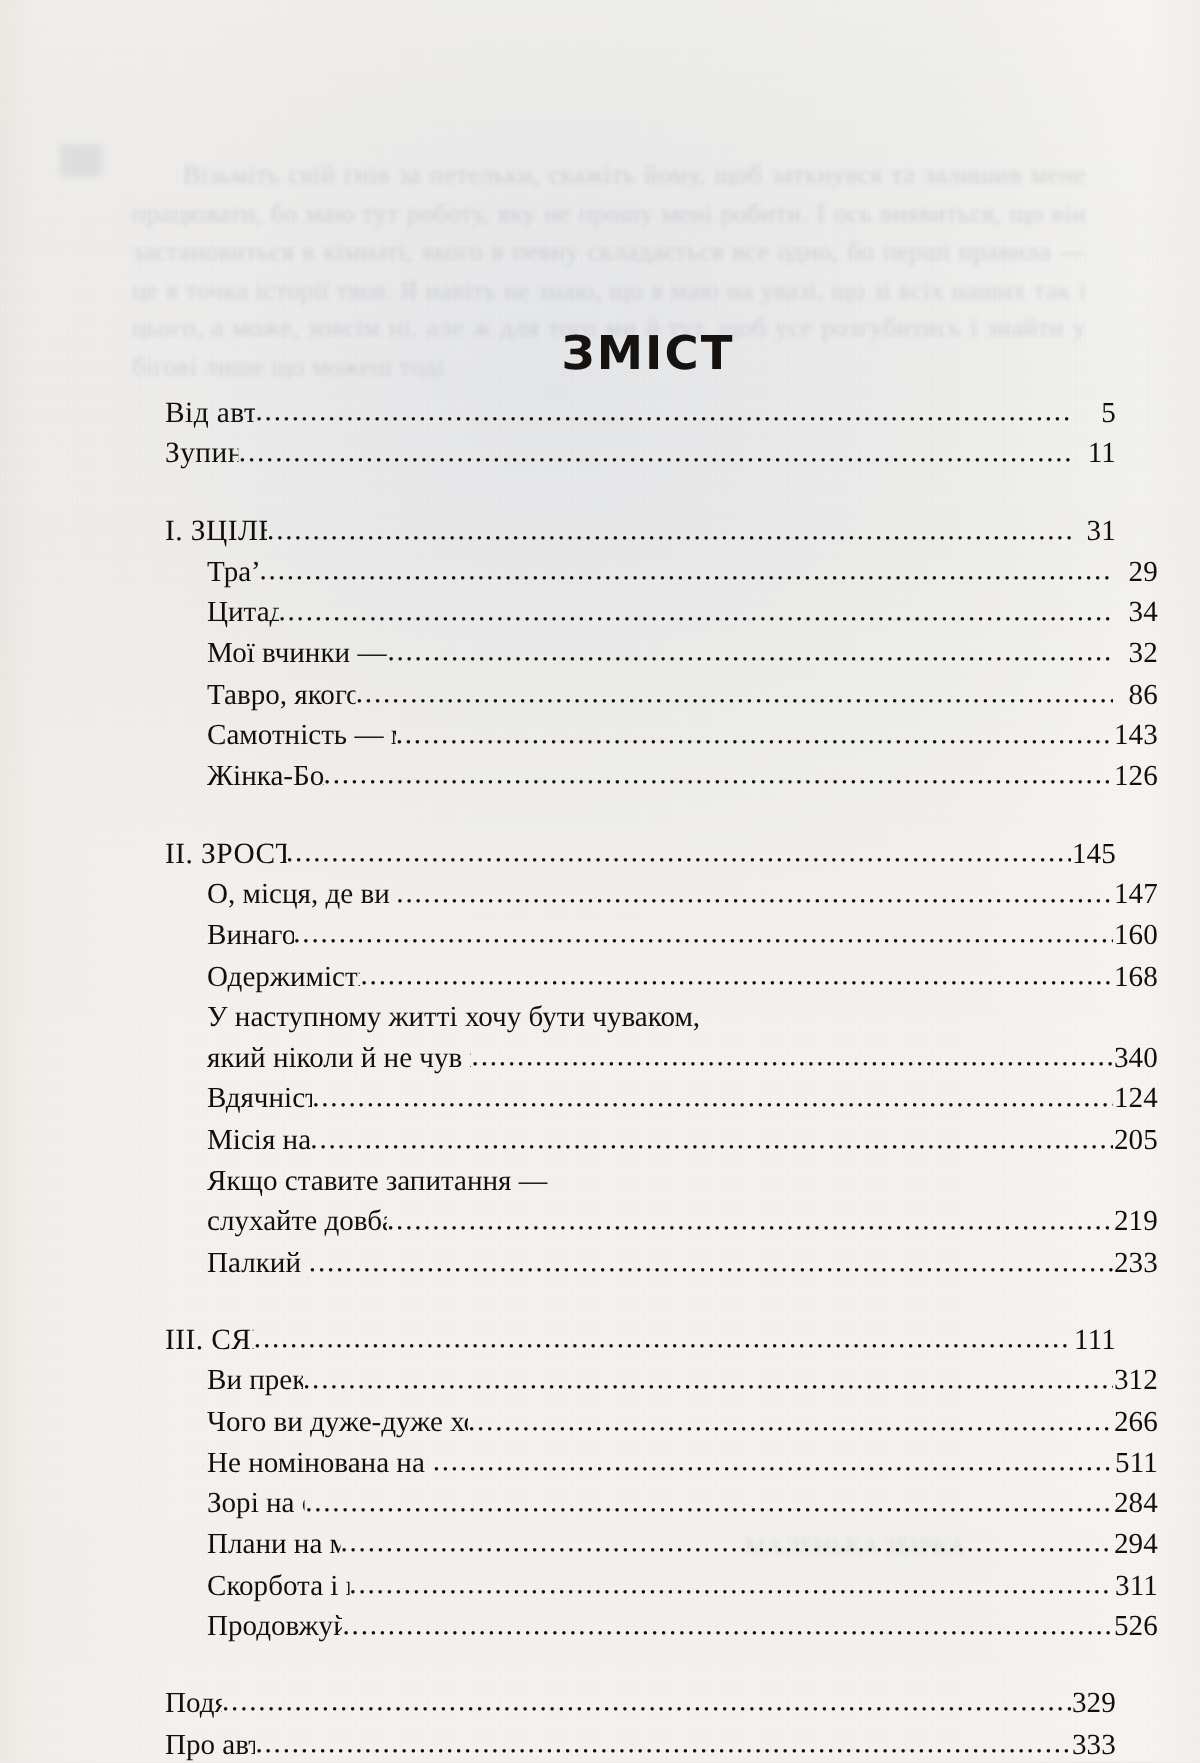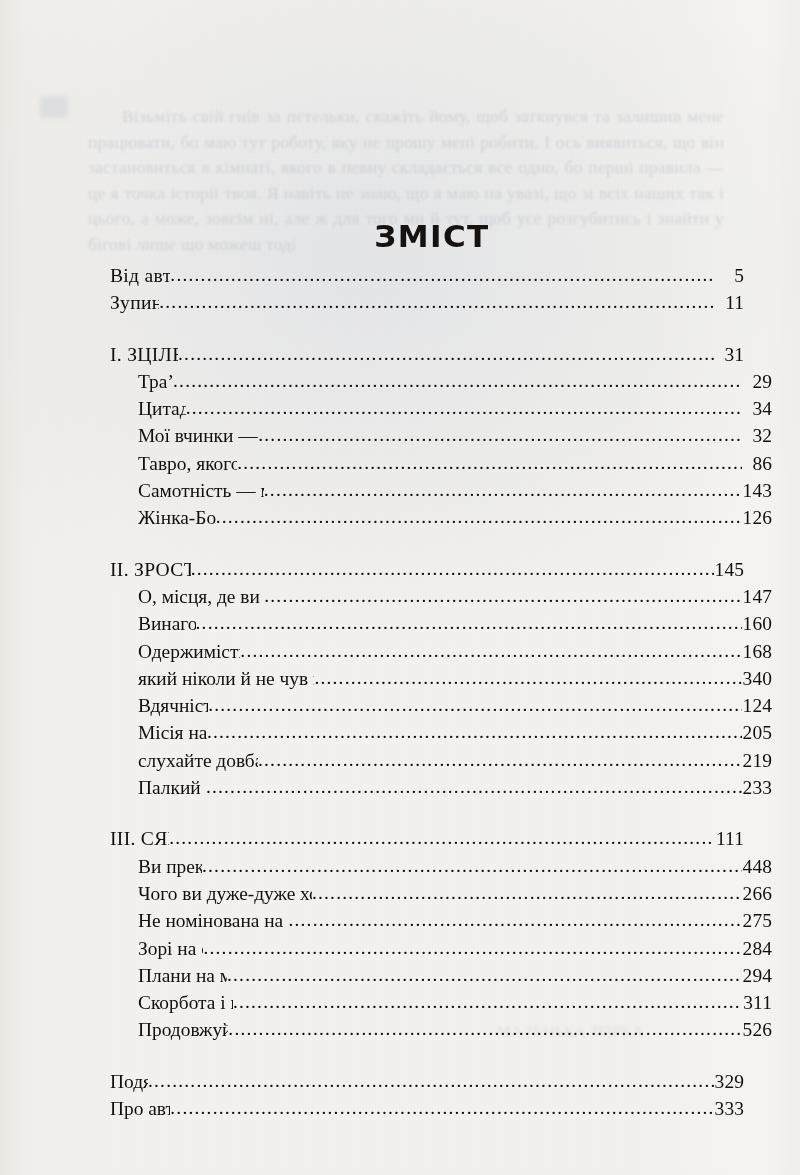--- a/index.html
+++ b/index.html
@@ -234,65 +234,71 @@
       <div class="toc-entry lvl-chapter gap">
         <span class="toc-label">Винагорода</span>
         <span class="toc-leader"></span>
         <span class="toc-page">160</span>
       </div>
       <div class="toc-entry lvl-chapter gap">
         <span class="toc-label">Одержимість грошима</span>
         <span class="toc-leader"></span>
         <span class="toc-page">168</span>
       </div>
+      <div class="toc-entry lvl-chapter cont noleader">
+        <span class="toc-label">У наступному житті хочу бути чуваком,</span>
+      </div>
       <div class="toc-entry lvl-chapter gap">
         <span class="toc-label">який ніколи й не чув про синдром самозванця</span>
         <span class="toc-leader"></span>
         <span class="toc-page">340</span>
       </div>
       <div class="toc-entry lvl-chapter">
         <span class="toc-label">Вдячність тілу</span>
         <span class="toc-leader"></span>
         <span class="toc-page">124</span>
       </div>
       <div class="toc-entry lvl-chapter">
         <span class="toc-label">Місія на Марс</span>
         <span class="toc-leader"></span>
         <span class="toc-page">205</span>
+      </div>
+      <div class="toc-entry lvl-chapter cont noleader">
+        <span class="toc-label">Якщо ставите запитання —</span>
       </div>
       <div class="toc-entry lvl-chapter gap">
         <span class="toc-label">слухайте довбану відповідь</span>
         <span class="toc-leader"></span>
         <span class="toc-page">219</span>
       </div>
       <div class="toc-entry lvl-chapter">
         <span class="toc-label">Палкий рабин</span>
         <span class="toc-leader"></span>
         <span class="toc-page">233</span>
       </div>
       <div class="toc-spacer big"></div>
       <div class="toc-entry lvl-part">
         <span class="toc-label">III. СЯЙВО</span>
         <span class="toc-leader"></span>
         <span class="toc-page">111</span>
       </div>
       <div class="toc-entry lvl-chapter">
         <span class="toc-label">Ви прекрасні</span>
         <span class="toc-leader"></span>
-        <span class="toc-page">448</span>
+        <span class="toc-page">312</span>
       </div>
       <div class="toc-entry lvl-chapter">
         <span class="toc-label">Чого ви дуже-дуже хочете (так, що ажажаж!)</span>
         <span class="toc-leader"></span>
         <span class="toc-page">266</span>
       </div>
       <div class="toc-entry lvl-chapter gap">
         <span class="toc-label">Не номінована на «EMMI». Поки що</span>
         <span class="toc-leader"></span>
-        <span class="toc-page">275</span>
+        <span class="toc-page">511</span>
       </div>
       <div class="toc-entry lvl-chapter gap">
         <span class="toc-label">Зорі на орбіті</span>
         <span class="toc-leader"></span>
         <span class="toc-page">284</span>
       </div>
       <div class="toc-entry lvl-chapter gap">
         <span class="toc-label">Плани на майбутнє</span>
         <span class="toc-leader"></span>
         <span class="toc-page">294</span>

